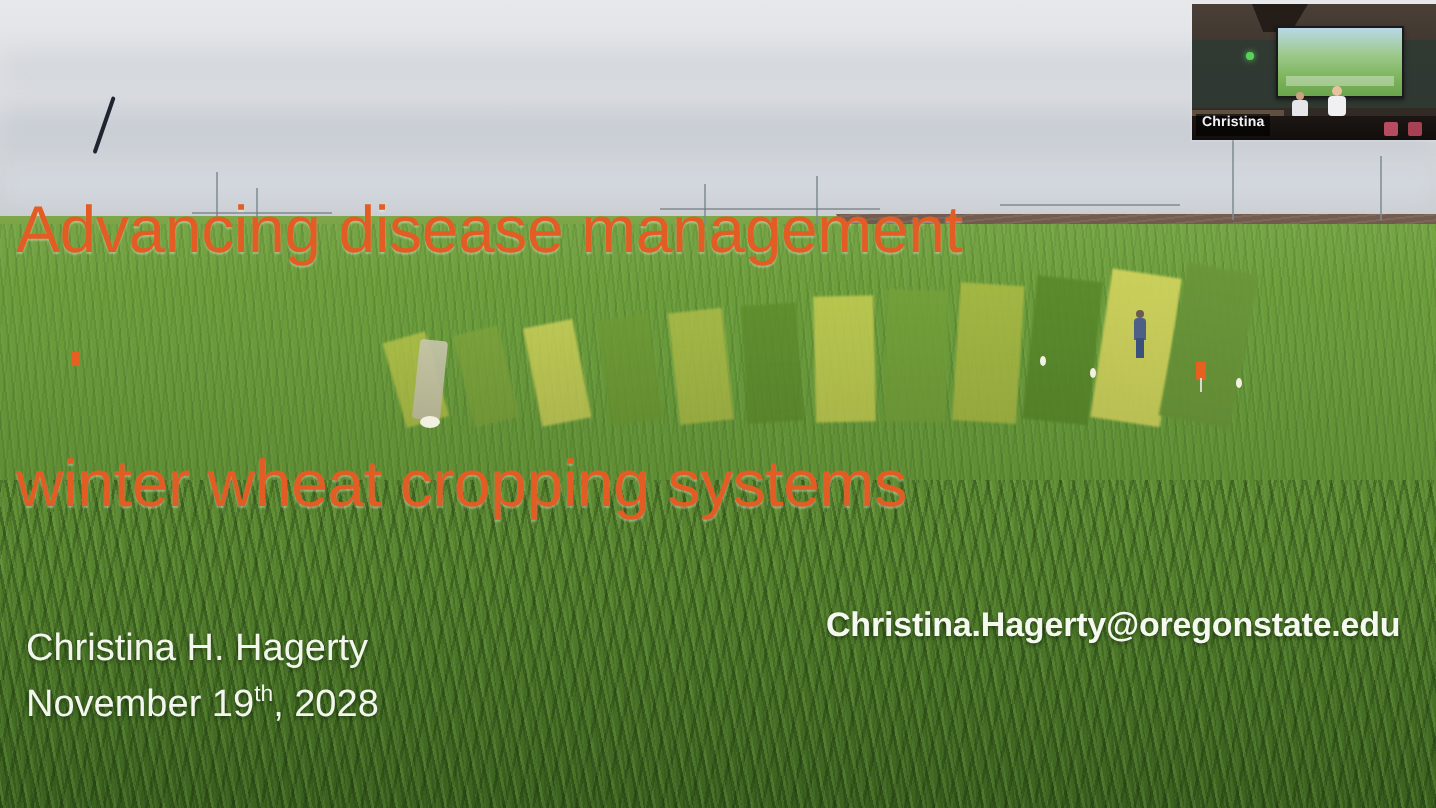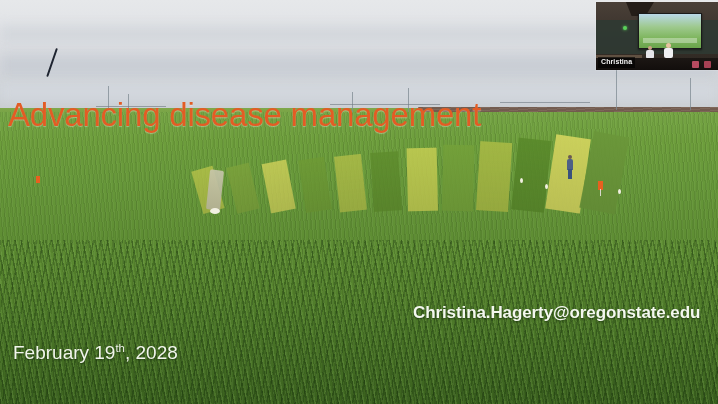--- a/index.html
+++ b/index.html
@@ -338,25 +338,27 @@
     <div class="flag" style="left:598px; top:181px;"></div>
     <div class="flagpole" style="left:600px; top:189px;"></div>
     <div class="flag" style="left:36px; top:176px; width:4px; height:7px;"></div>
     <div class="stake" style="left:520px; top:178px;"></div>
     <div class="stake" style="left:545px; top:184px;"></div>
     <div class="stake" style="left:618px; top:189px;"></div>
   </div>
 
   <div class="title">
     <span class="title-line">Advancing disease management</span>
+    <span class="title-line">winter wheat cropping systems</span>
   </div>
   <div class="powerline"></div>
 
   <div class="byline">
-    <span class="ln"><span>February 19</span><sup>th</sup><span>, 2028</span></span>
+    <span class="ln">Christina H. Hagerty</span>
+    <span class="ln"><span>November 19</span><sup>th</sup><span>, 2028</span></span>
   </div>
 
   <div class="email">Christina.Hagerty@oregonstate.edu</div>
 
   <div class="video-tile">
     <div class="vt-room"></div>
     <div class="vt-wall-dark"></div>
     <div class="vt-ceiling"></div>
     <div class="vt-screen"></div>
     <div class="vt-greendot"></div>

